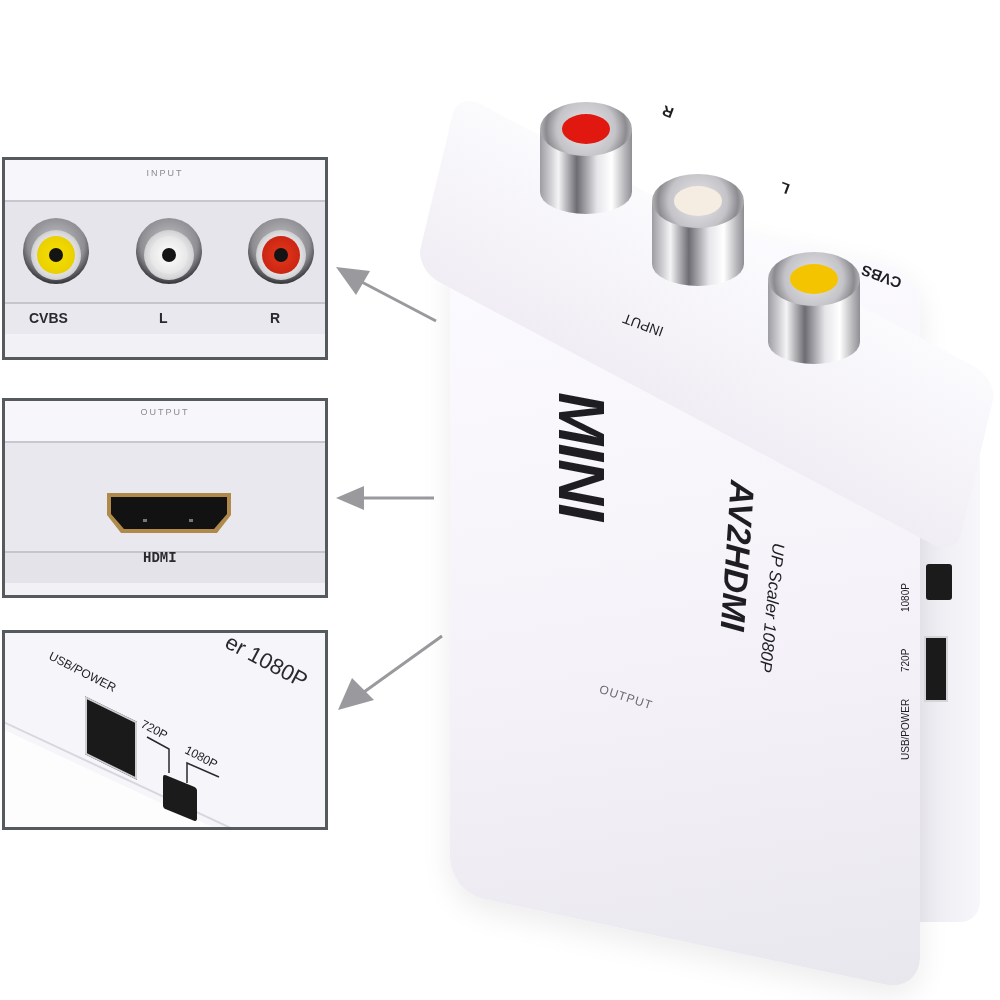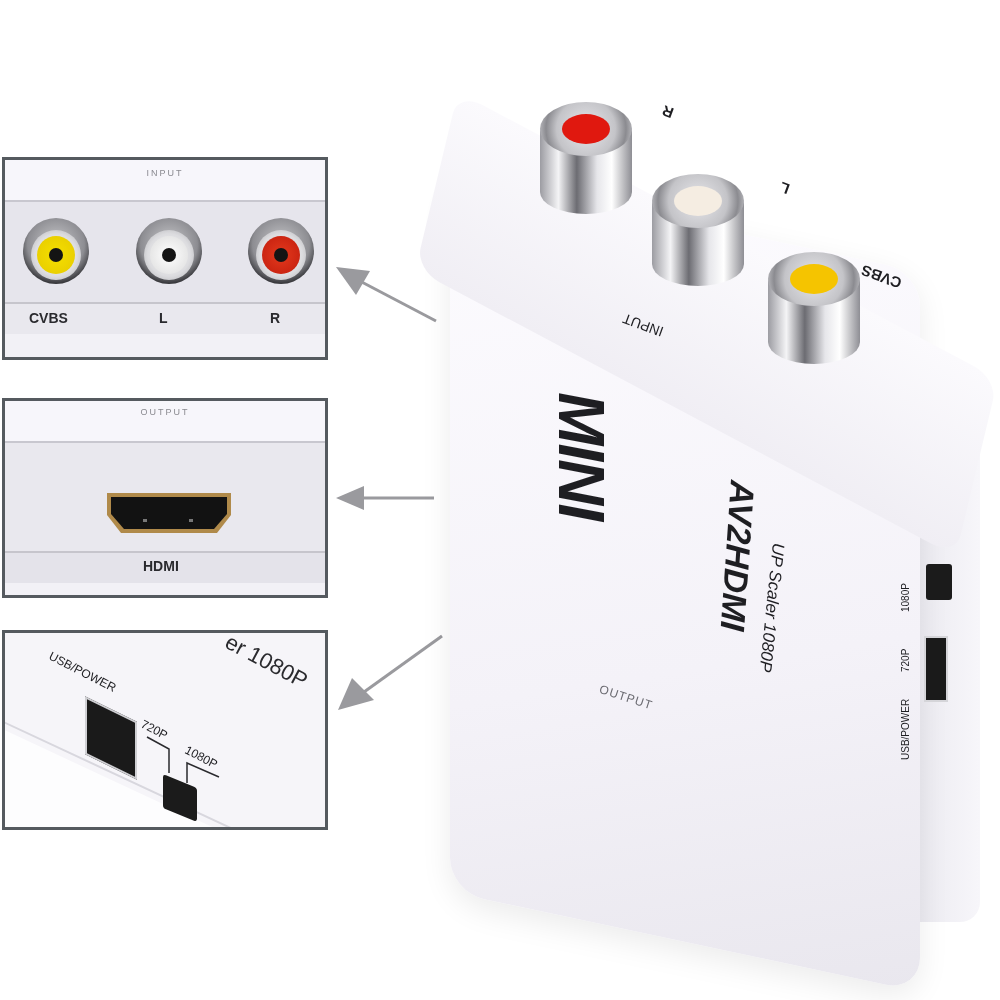--- a/index.html
+++ b/index.html
@@ -65,21 +65,21 @@
   </div>
   <div class="band" style="top:42px;height:108px;background:#e9e8ee;"></div>
 
   <svg class="abs" style="left:98px;top:88px;" width="132" height="48" viewBox="0 0 132 48">
     <path d="M4 4 H128 V26 L114 44 H18 L4 26 Z" fill="#b08a4a"></path>
     <path d="M8 8 H124 V25 L111 40 H21 L8 25 Z" fill="#121212"></path>
     <rect x="40" y="30" width="4" height="3" fill="#777"></rect>
     <rect x="86" y="30" width="4" height="3" fill="#777"></rect>
   </svg>
   <div class="band" style="top:150px;height:30px;background:#e4e3ea;border-top:2px solid #c6c5cc;"></div>
-  <div class="label-bold" style="left:138px;top:157px;">HDMI</div>
+  <div class="label-bold" style="left:138px;top:149px;font-family:Liberation Mono, monospace;">HDMI</div>
 </div>
 
 <div class="callout" style="top:630px;height:200px;background:#f6f5f9;">
   <div class="abs" style="left:-40px;top:70px;width:420px;height:2px;background:#d8d7de;transform:rotate(25deg);transform-origin:0 0;"></div>
   <div class="abs" style="left:-20px;top:88px;width:420px;height:200px;background:#fdfdfe;transform:rotate(25deg);transform-origin:0 0;"></div>
   <div class="rot-text" style="left:228px;top:-4px;font-size:22px;transform:rotate(28deg);color:#2a2a2e;">er 1080P</div>
   <div class="rot-text" style="left:48px;top:16px;font-size:12px;transform:rotate(27deg);">USB/POWER</div>
 
   <div class="abs" style="left:80px;top:76px;width:48px;height:54px;background:#1a1a1a;border:2px solid #cfcfd3;transform:skewY(26deg);"></div>
   <div class="rot-text" style="left:140px;top:84px;font-size:12px;transform:rotate(27deg);">720P</div>

